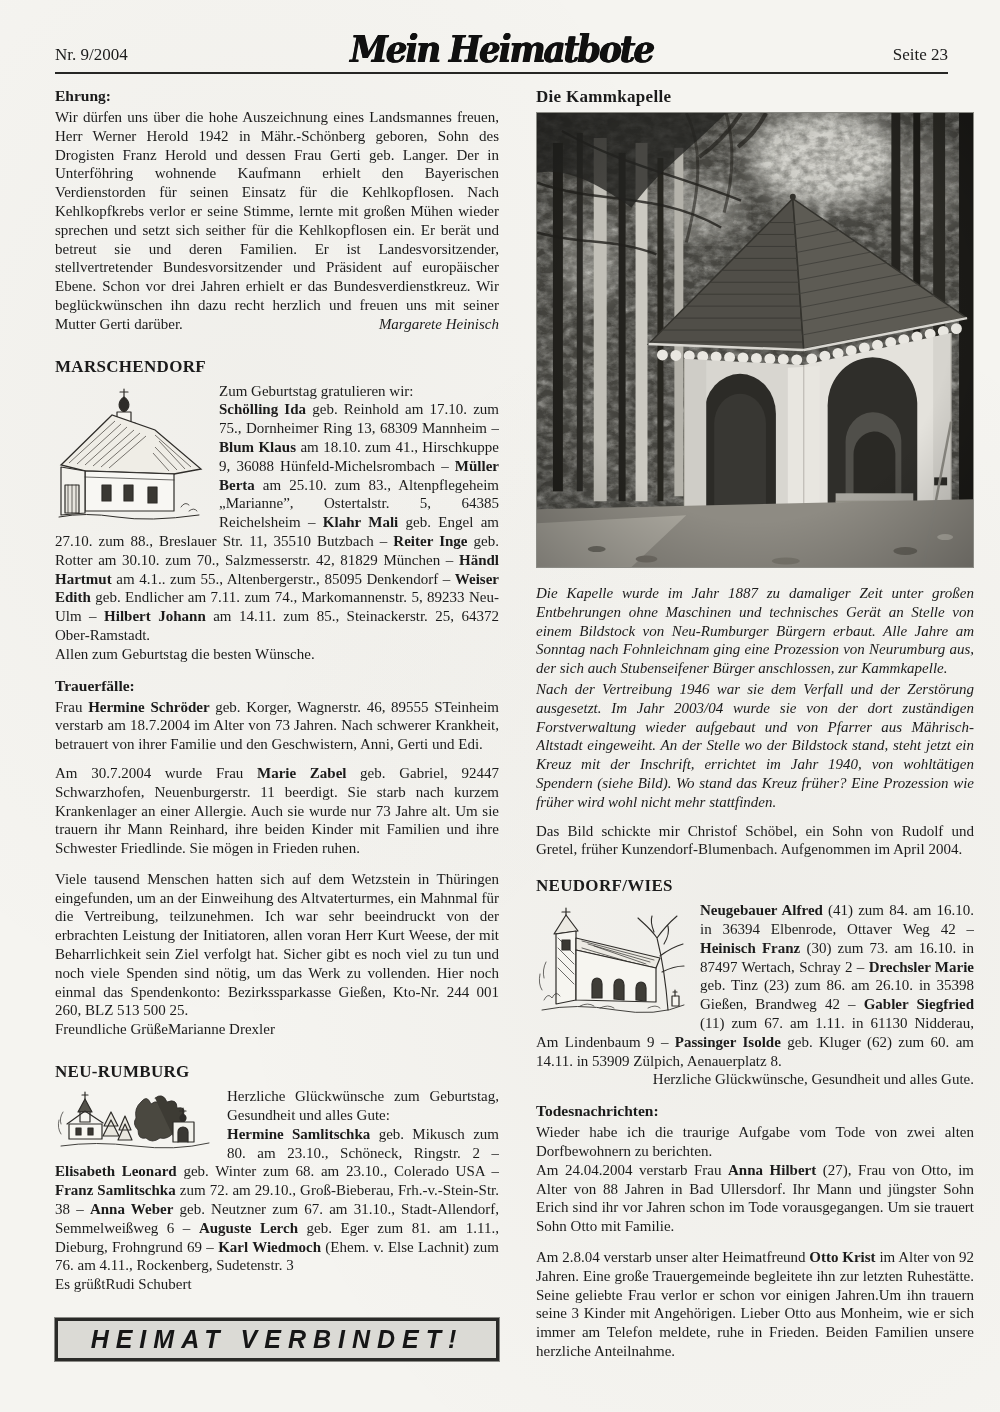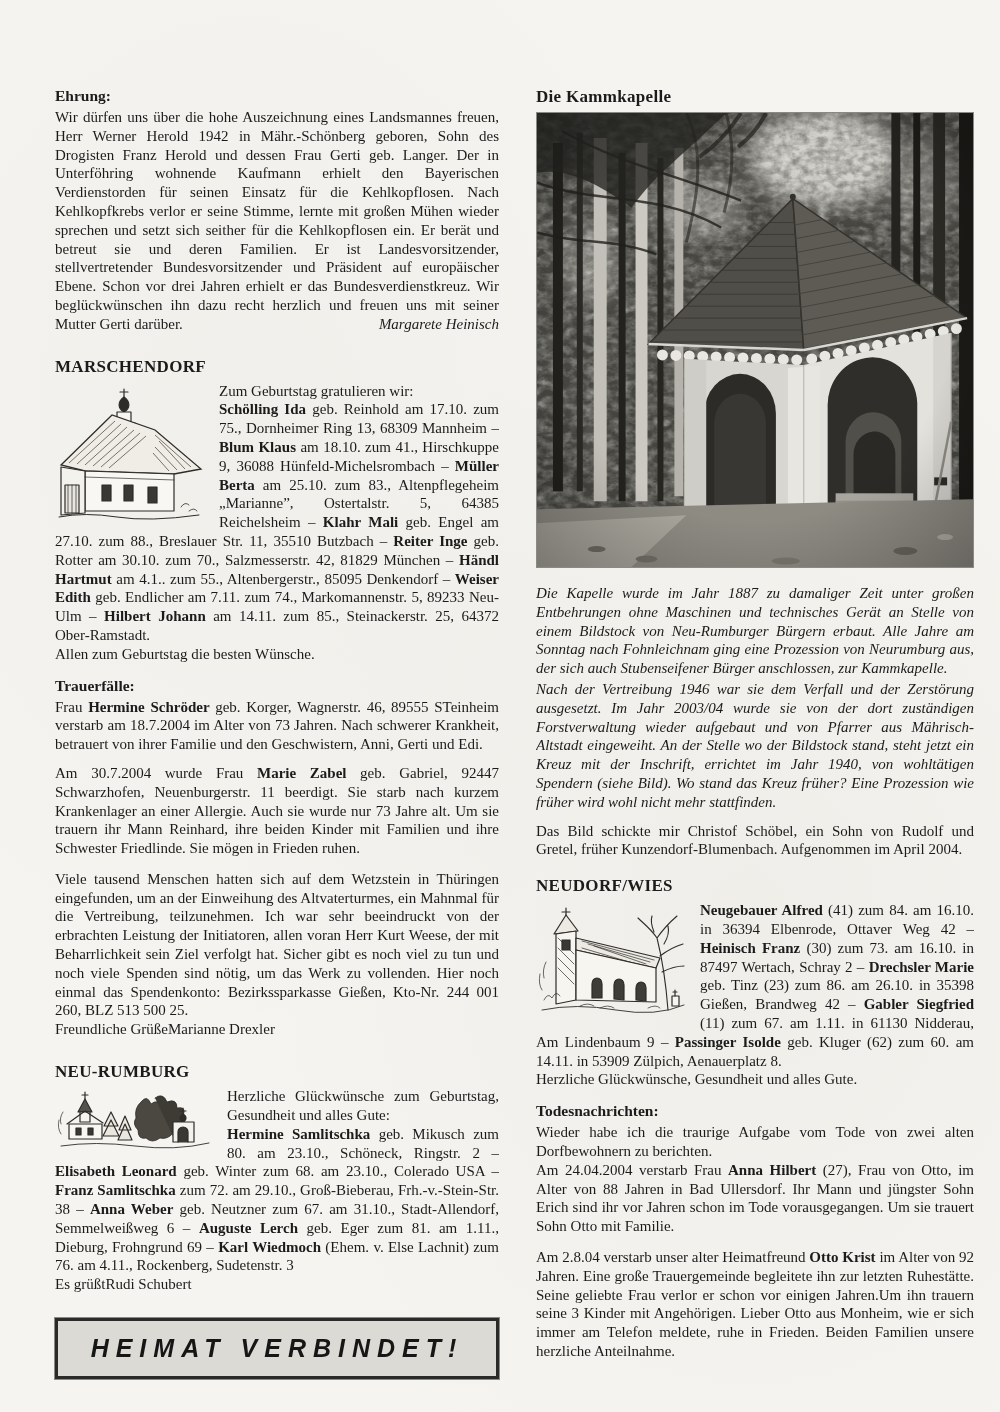--- a/index.html
+++ b/index.html
@@ -19,32 +19,37 @@
   .colR{width:438px}
   .bt{font-size:15px;line-height:18.8px;text-align:justify;margin:0}
   .hsec{font-weight:bold;font-size:15.5px;line-height:20px;margin:0 0 2px}
   .hc{text-align:left;font-weight:bold;font-size:17px;line-height:21px;margin:0 0 5px;letter-spacing:.3px}
   .sec{overflow:hidden}
   .figL{float:left;margin:3px 12px 2px 0}
   .row2{display:flex;font-size:15px;line-height:19px}
   .it{}
   .sig-r{float:right;font-style:italic}
   .cap{font-style:italic}
-  .banner{margin-top:24px;border:3px solid #2a2a28;outline:1px solid #8a8a86;background:#dbdad5;padding:13px 8px;text-align:center}
+  .banner{margin-top:24px;border:3px solid #2a2a28;outline:1px solid #8a8a86;background:#dbdad5;padding:4px 8px;text-align:center}
   .banner-text{font-family:"Liberation Sans",sans-serif;font-style:italic;font-weight:bold;font-size:25px;
     letter-spacing:7px;white-space:nowrap;color:#161616}
   .photo{display:block;width:438px;height:456px;border:1px solid #8a8a84;background:#43423e}
   .mt8{margin-top:16px}.mt10{margin-top:10px}.mt12{margin-top:12px}.mt14{margin-top:22px}.mt16{margin-top:16px}
   .sketch{stroke:#2e2c29;fill:none;stroke-width:1.2;stroke-linecap:round;stroke-linejoin:round}
 </style>
 </head>
 <body>
 
 <div class="page">
 
+  <div class="header">
+    <span class="issue">Nr. 9/2004</span>
+    <span class="masthead">Mein Heimatbote</span>
+    <span class="pageno">Seite 23</span>
+  </div>
 
   <div class="columns">
 
     <div class="colL">
 
       <div class="sec">
         <p class="hsec">Ehrung:</p>
         <p class="bt">Wir dürfen uns über die hohe Auszeichnung eines Landsmannes freuen, Herr Werner Herold 1942 in Mähr.-Schönberg geboren, Sohn des Drogisten Franz Herold und dessen Frau Gerti geb. Langer. Der in Unterföhring wohnende Kaufmann erhielt den Bayerischen Verdienstorden für seinen Einsatz für die Kehlkopflosen. Nach Kehlkopfkrebs verlor er seine Stimme, lernte mit großen Mühen wieder sprechen und setzt sich seither für die Kehlkopflosen ein. Er berät und betreut sie und deren Familien. Er ist Landesvorsitzender, stellvertretender Bundesvorsitzender und Präsident auf europäischer Ebene. Schon vor drei Jahren erhielt er das Bundesverdienstkreuz. Wir beglückwünschen ihn dazu recht herzlich und freuen uns mit seiner Mutter Gerti darüber. <i class="sig-r">Margarete Heinisch</i></p>
       </div>
 
@@ -251,21 +256,21 @@
               <path d="M132,106 C130,80 127,58 121,34 M121,34 C114,24 108,20 102,14 M121,34 C128,24 134,18 141,12 M124,52 C132,46 140,42 147,40 M126,68 C134,64 140,62 148,62 M118,28 q-4,-10 -2,-16 M128,40 q6,-10 4,-18" stroke-width="1.1"></path>
               <path d="M6,106 Q40,99 80,106 T148,101" stroke-width=".9"></path>
               <path d="M8,96 q4,-8 8,-2 q4,-8 8,-2 M4,70 q-2,10 2,16 M10,58 q-4,8 -2,16" stroke-width=".7"></path>
               <path d="M44,102 q8,-4 14,0 M64,104 q8,-4 14,0 M112,104 q8,-4 12,0" stroke-width=".7"></path>
               <rect x="136" y="92" width="7" height="10" fill="#f6f5f0"></rect>
               <path d="M139,86 L139,92 M137,88 L141,88"></path>
             </g>
           </svg>
           <p class="bt"><b>Neugebauer Alfred</b> (41) zum 84. am 16.10. in 36394 Elbenrode, Ottaver Weg 42 – <b>Heinisch Franz</b> (30) zum 73. am 16.10. in 87497 Wertach, Schray 2 – <b>Drechsler Marie</b> geb. Tinz (23) zum 86. am 26.10. in 35398 Gießen, Brandweg 42 – <b>Gabler Siegfried</b> (11) zum 67. am 1.11. in 61130 Nidderau, Am Lindenbaum 9 – <b>Passinger Isolde</b> geb. Kluger (62) zum 60. am 14.11. in 53909 Zülpich, Aenauerplatz 8.</p>
         </div>
-        <p class="bt" style="text-align:left">Herzliche Glückwünsche, Gesundheit und alles Gute.</p>
+        <p class="bt" style="text-align:right">Herzliche Glückwünsche, Gesundheit und alles Gute.</p>
       </div>
 
       <div class="sec mt12">
         <p class="hsec">Todesnachrichten:</p>
         <p class="bt">Wieder habe ich die traurige Aufgabe vom Tode von zwei alten Dorfbewohnern zu berichten.</p>
         <p class="bt">Am 24.04.2004 verstarb Frau <b>Anna Hilbert</b> (27), Frau von Otto, im Alter von 88 Jahren in Bad Ullersdorf. Ihr Mann und jüngster Sohn Erich sind ihr vor Jahren schon im Tode vorausgegangen. Um sie trauert Sohn Otto mit Familie.</p>
         <p class="bt mt12">Am 2.8.04 verstarb unser alter Heimatfreund <b>Otto Krist</b> im Alter von 92 Jahren. Eine große Trauergemeinde begleitete ihn zur letzten Ruhestätte. Seine geliebte Frau verlor er schon vor einigen Jahren.Um ihn trauern seine 3 Kinder mit Angehörigen. Lieber Otto aus Monheim, wie er sich immer am Telefon meldete, ruhe in Frieden. Beiden Familien unsere herzliche Anteilnahme.</p>
       </div>
 
     </div>

